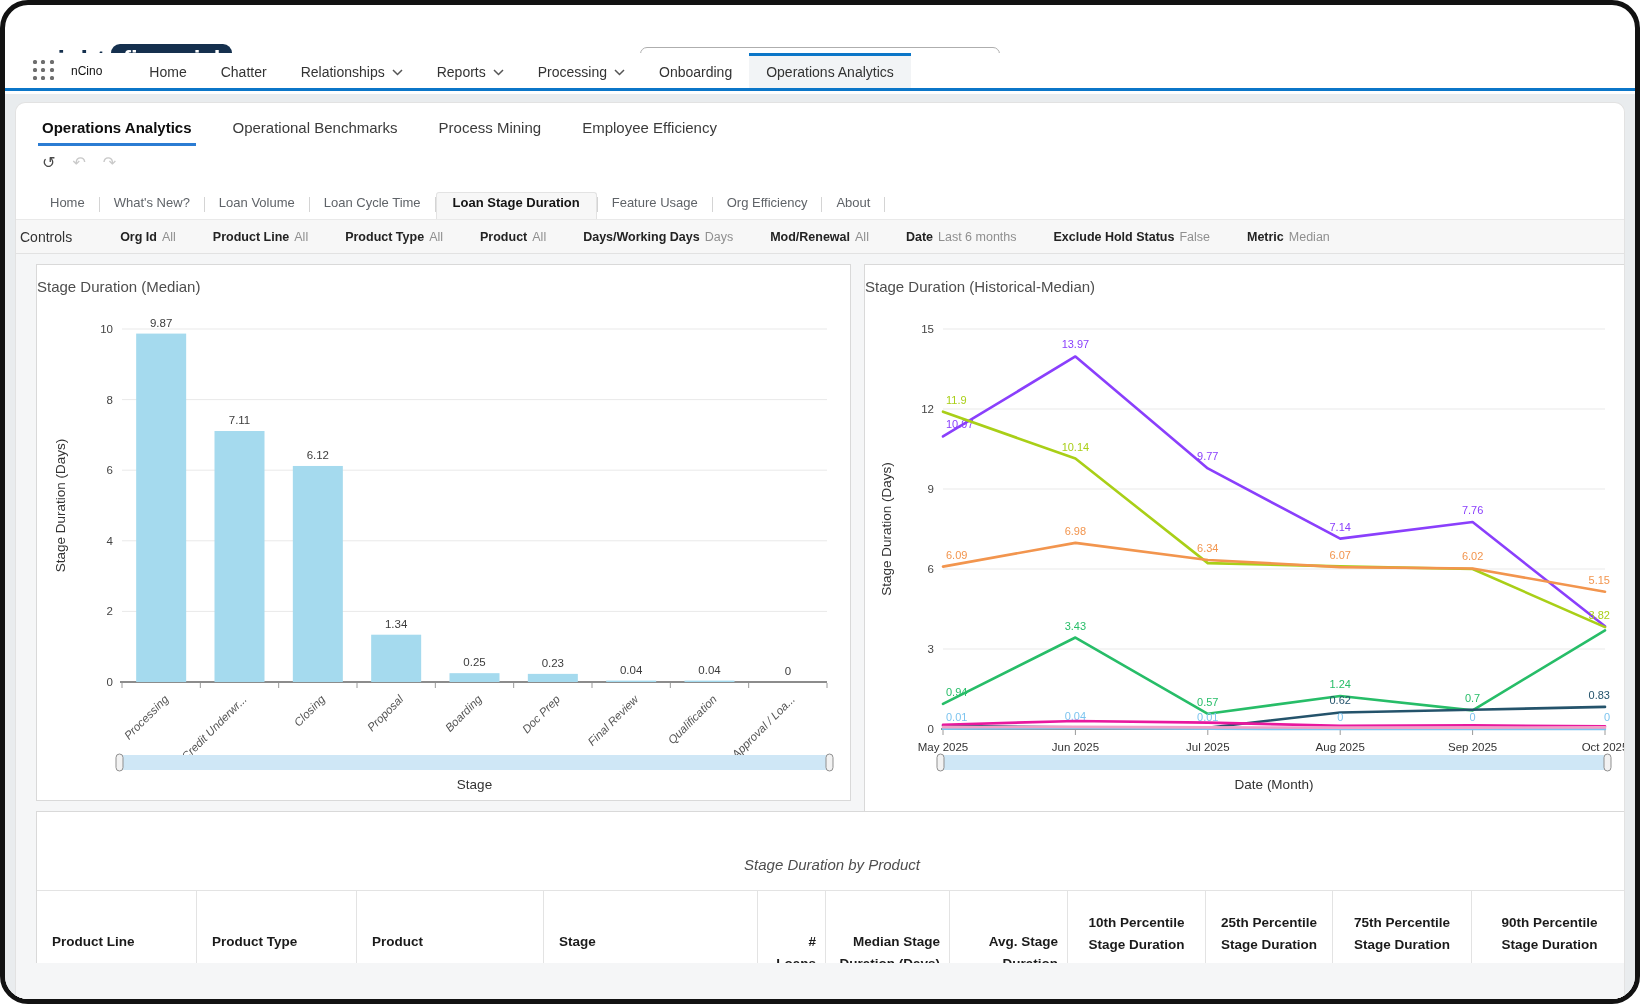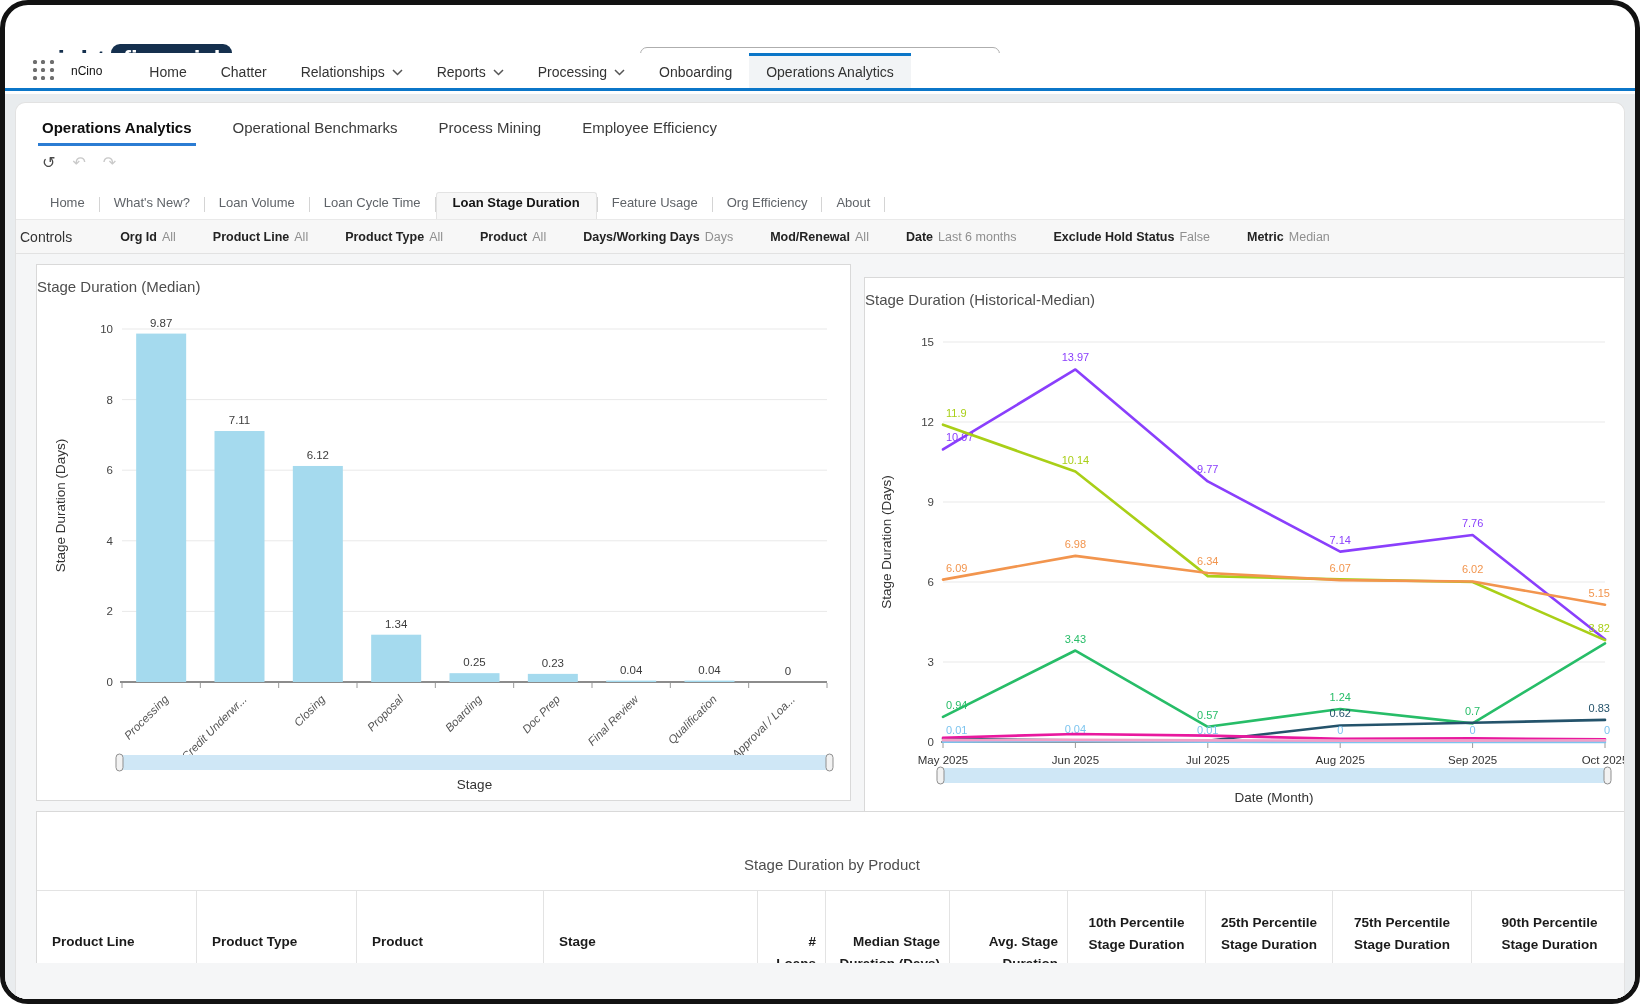--- a/index.html
+++ b/index.html
@@ -58,28 +58,28 @@
                   display:flex; align-items:center; padding-left:4px; }
   .controls-title { font-size:14px; color:#333; margin-right:48px; }
   .filters { display:flex; align-items:center; gap:37px; }
   .filter { font-size:12.5px; white-space:nowrap; cursor:pointer; }
   .filter b { color:#232323; font-weight:bold; }
   .filter span.val { color:#8f8f8f; margin-left:5px; }
 
   .charts-region { position:absolute; left:0; right:0; top:151px; bottom:0; background:#f5f6f7; }
   .panel { position:absolute; background:#fff; border:1px solid #d9d9d9; }
   .panel-bar   { left:20px;  top:10px;  width:815px; height:537px; }
-  .panel-line  { left:848px; top:23px;  width:764px; height:564px; }
+  .panel-line  { left:848px; top:10px;  width:764px; height:564px; }
   .panel-table { left:20px;  top:557px; width:1592px; height:152px; overflow:hidden; border-bottom:none; }
   .chart-title { position:absolute; left:0; right:0; top:13px; text-align:left;
                  font-size:15px; color:#4e4e4e; }
   .panel svg { position:absolute; left:0; top:0; }
   svg text { font-family:"Liberation Sans",sans-serif; }
 
-  .table-title { position:absolute; left:0; right:0; top:44px; text-align:center; font-size:15px; color:#4e4e4e; }
+  .table-title { position:absolute; left:0; right:0; top:44px; text-align:center; font-size:15px; color:#4e4e4e;font-style:italic; }
   .table-header { position:absolute; left:0; right:0; top:78px; display:flex; border-top:1px solid #e3e3e3; }
   .th { height:120px; border-right:1px solid #e3e3e3; font-size:13.5px; font-weight:bold; color:#1b1b1b;
         padding:0 10px; cursor:pointer; }
   .th:last-child { border-right:none; }
   .th .line { line-height:22px; }
   .th.align-left  { text-align:left; padding-left:15px; }
   .th.align-right { text-align:right; padding-right:9px; }
   .th.align-center{ text-align:center; }
   .th.single   .line:first-child { margin-top:40px; }
   .th.two-high .line:first-child { margin-top:21px; }

